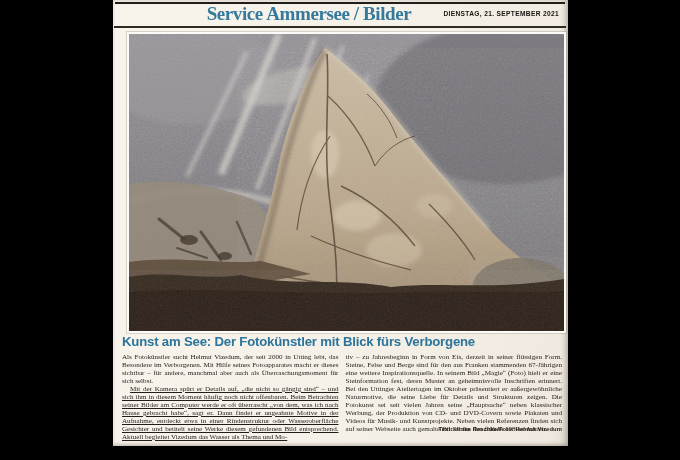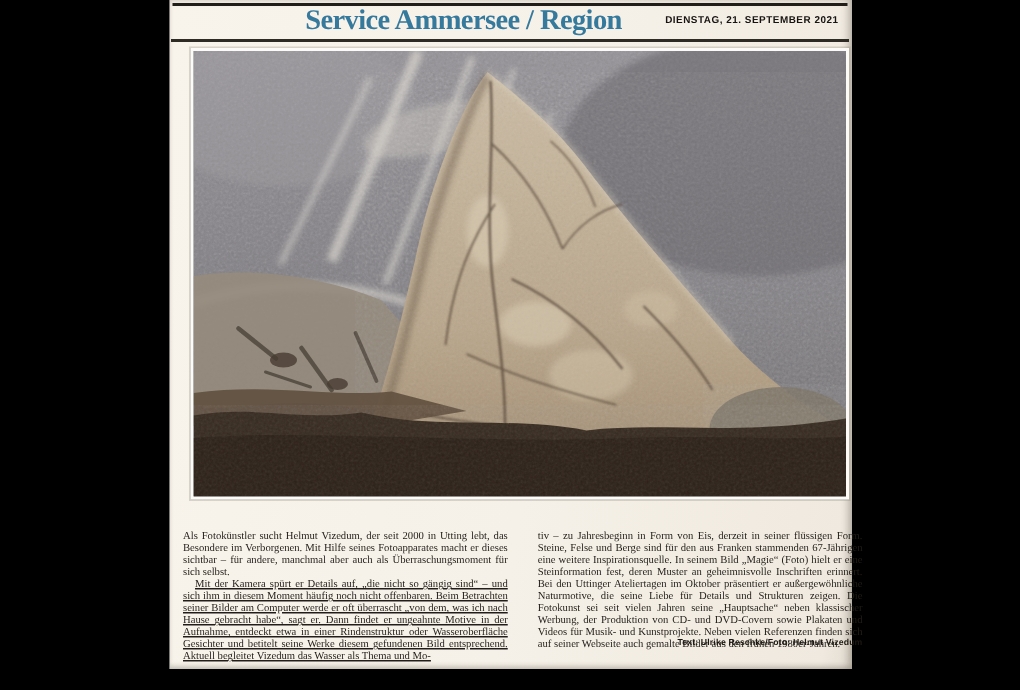--- a/index.html
+++ b/index.html
@@ -37,21 +37,21 @@
     overflow: hidden; background: #85858a;
   }
   .photo-frame svg { display: block; }
   .headline {
     position: absolute; left: 9px; top: 334px; width: 440px;
     font-family: "Liberation Sans", sans-serif; font-weight: bold; font-size: 13.2px;
     letter-spacing: -0.2px; color: #2c749a; white-space: nowrap;
   }
   .body-cols {
     position: absolute; left: 9px; top: 353px; width: 440px; height: 90px;
-    display: flex; gap: 20px;
+    display: flex; gap: 7px;
   }
   .col {
     width: 216.5px; flex: 0 0 216.5px;
     font-family: "Liberation Serif", serif; font-size: 7.1px; line-height: 8px;
     color: #221d18; text-align: justify;
   }
   .col p { margin: 0; }
   .col p.indented { text-indent: 8px; text-decoration: underline; }
   .credit {
     margin-top: -8px; text-align: right;
@@ -59,21 +59,21 @@
     color: #1c1712; letter-spacing: 0.1px;
   }
 </style>
 </head>
 <body>
 
 <div class="stage">
   <div class="clipping">
 
     <div class="rule-top"></div>
-    <div class="masthead-title">Service Ammersee / Region</div>
+    <div class="masthead-title">Service Ammersee / Bilder</div>
     <div class="masthead-date">DIENSTAG, 21. SEPTEMBER 2021</div>
     <div class="rule-mid"></div>
 
     <div class="photo-frame">
       <svg width="435" height="297" viewBox="0 0 435 297" xmlns="http://www.w3.org/2000/svg">
         <defs>
           <linearGradient id="gRock" x1="0" y1="0" x2="0" y2="1">
             <stop offset="0" stop-color="#97959c"></stop>
             <stop offset="0.55" stop-color="#818086"></stop>
             <stop offset="1" stop-color="#6e6c70"></stop>
@@ -151,20 +151,21 @@
 
         <path d="M0,228 C50,221 92,231 132,227 L182,240 L122,250 C70,256 30,248 0,250 Z" fill="#5c4a39" opacity="0.85"></path>
         <path d="M0,243 C42,236 72,247 112,241 C162,253 212,243 262,253 C312,247 362,257 435,245 L435,297 L0,297 Z" fill="#33271d"></path>
         <path d="M0,258 C80,252 180,262 290,258 C350,256 400,260 435,257 L435,297 L0,297 Z" fill="#251b13" opacity="0.8"></path>
         <rect x="0" y="236" width="435" height="61" filter="url(#grain)" opacity="0.25"></rect>
 
         <rect x="0" y="0" width="435" height="297" fill="#786450" opacity="0.06"></rect>
       </svg>
     </div>
 
+    <div class="headline">Kunst am See: Der Fotokünstler mit Blick fürs Verborgene</div>
 
     <div class="body-cols">
       <div class="col">
         <p>Als Fotokünstler sucht Helmut Vizedum, der seit 2000 in Utting lebt, das Besondere im Verborgenen. Mit Hilfe seines Fotoapparates macht er dieses sichtbar – für andere, manchmal aber auch als Überraschungsmoment für sich selbst.</p>
         <p class="indented">Mit der Kamera spürt er Details auf, „die nicht so gängig sind“ – und sich ihm in diesem Moment häufig noch nicht offenbaren. Beim Betrachten seiner Bilder am Computer werde er oft überrascht „von dem, was ich nach Hause gebracht habe“, sagt er. Dann findet er ungeahnte Motive in der Aufnahme, entdeckt etwa in einer Rindenstruktur oder Wasseroberfläche Gesichter und betitelt seine Werke diesem gefundenen Bild entsprechend. Aktuell begleitet Vizedum das Wasser als Thema und Mo-</p>
       </div>
       <div class="col">
         <p>tiv – zu Jahresbeginn in Form von Eis, derzeit in seiner flüssigen Form. Steine, Felse und Berge sind für den aus Franken stammenden 67-Jährigen eine weitere Inspirationsquelle. In seinem Bild „Magie“ (Foto) hielt er eine Steinformation fest, deren Muster an geheimnisvolle Inschriften erinnert. Bei den Uttinger Ateliertagen im Oktober präsentiert er außergewöhnliche Naturmotive, die seine Liebe für Details und Strukturen zeigen. Die Fotokunst sei seit vielen Jahren seine „Hauptsache“ neben klassischer Werbung, der Produktion von CD- und DVD-Covern sowie Plakaten und Videos für Musik- und Kunstprojekte. Neben vielen Referenzen finden sich auf seiner Webseite auch gemalte Bilder aus den frühen 1980er-Jahren.</p>
         <div class="credit">Text: Ulrike Reschke/Foto: Helmut Vizedum</div>
       </div>

